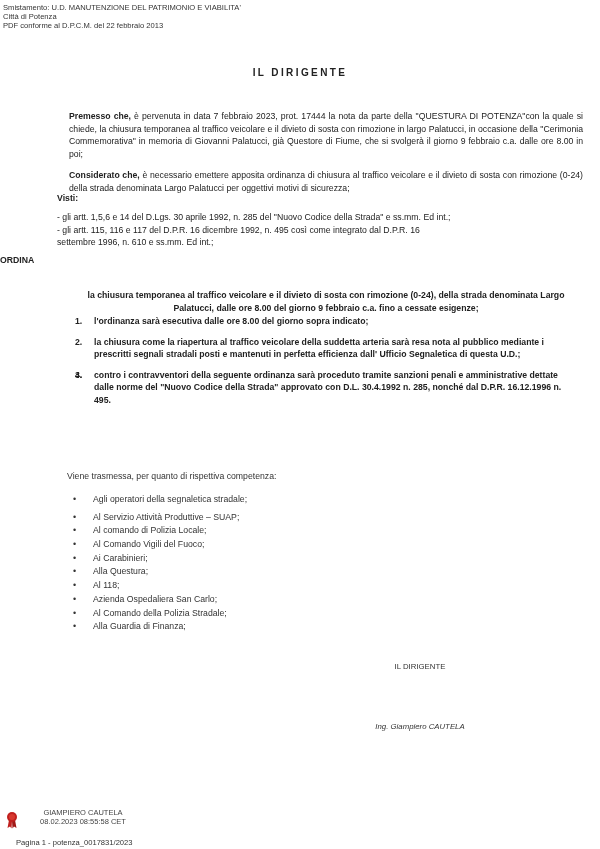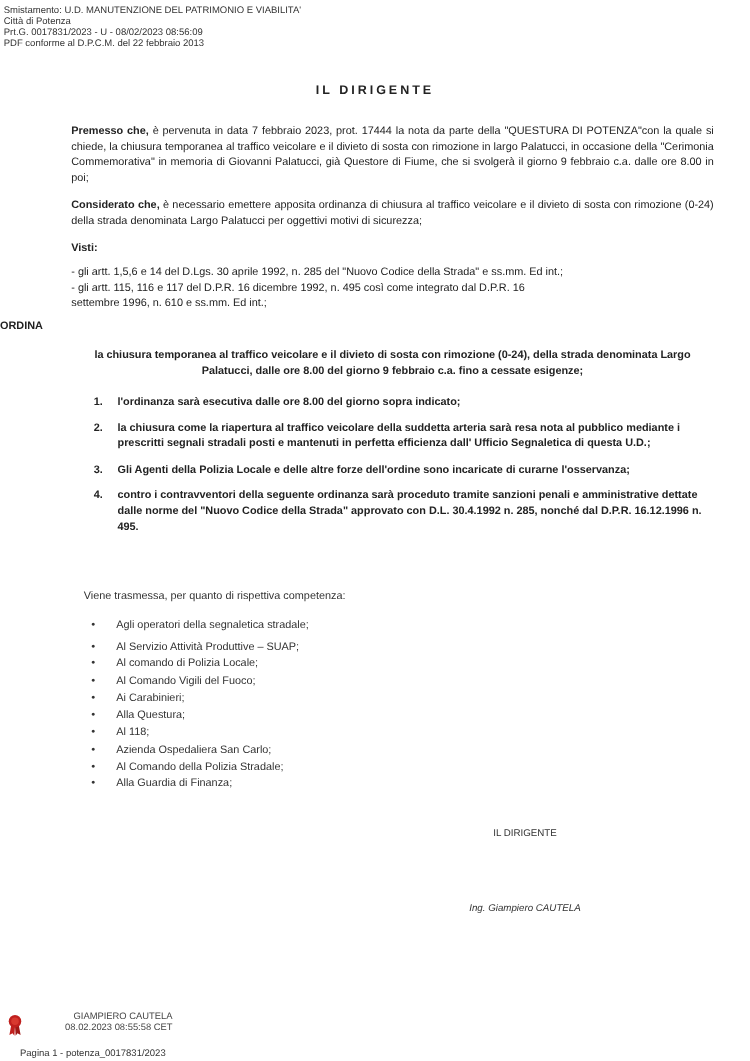--- a/index.html
+++ b/index.html
@@ -13,21 +13,21 @@
   }
   .header div { white-space: nowrap; }
   .title {
     position: absolute; left: 0; width: 600px; top: 67px; text-align: center;
     font-family: "Liberation Sans", sans-serif; font-weight: bold; font-size: 10px; letter-spacing: 2.4px; color: #222;
   }
   .body-text {
     position: absolute; left: 57px; width: 514px;
     font-family: "Liberation Sans", sans-serif; font-size: 8.7px; line-height: 12.6px; color: #222;
   }
-  .para { text-align: justify; margin: 0; }
+  .para { text-align: justify; margin: 12px; }
   .para b { font-weight: bold; }
   #p1 { top: 98px; }
   #p2 { top: 157px; }
   #visti { top: 192px; font-weight: bold; }
   #visti-list { top: 211px; }
   #visti-list div { white-space: nowrap; }
   .ordina {
     position: absolute; left: 0; width: 600px; top: 255px; 
     font-family: "Liberation Sans", sans-serif; font-weight: bold; font-size: 8.7px; color: #222;
   }
@@ -52,33 +52,32 @@
   .signature {
     position: absolute; left: 360px; width: 120px; top: 661px; text-align: center;
     font-family: "Liberation Sans", sans-serif; font-size: 7.8px; line-height: 12px; color: #333;
   }
   .signature .name { font-style: italic; margin-top: 48px; }
   .digital-sig {
     position: absolute; left: 6px; top: 808px;
     font-family: "Liberation Sans", sans-serif; font-size: 7.5px; line-height: 9px; color: #444;
   }
   .seal { position: absolute; left: 0; top: 3px; width: 12px; height: 18px; }
-  .digital-sig .sig-text { position: absolute; left: 22px; top: 0; width: 110px; text-align: right; }
+  .digital-sig .sig-text { position: absolute; left: 22px; top: 0; width: 110px; text-align: center; }
   .footer {
     position: absolute; left: 3px; top: 838px;
     font-family: "Liberation Sans", sans-serif; font-size: 7.6px; color: #333; white-space: nowrap; padding-left: 13px;
   }
 </style>
 </head>
 <body>
 
 <div class="header">
   <div>Smistamento: U.D. MANUTENZIONE DEL PATRIMONIO E VIABILITA'</div>
   <div>Città di Potenza</div>
-  <div>Prt.G. 0017831/2023 - U - 08/02/2023 08:56:09</div>
   <div>PDF conforme al D.P.C.M. del 22 febbraio 2013</div>
 </div>
 
 <div class="title">IL DIRIGENTE</div>
 
 <p class="body-text para" id="p1"><b>Premesso che,</b><span> è pervenuta in data 7 febbraio 2023, prot. 17444 la nota da parte della "QUESTURA DI POTENZA"con la quale si chiede, la chiusura temporanea al traffico veicolare e il divieto di sosta con rimozione in largo Palatucci, in occasione della "Cerimonia Commemorativa" in memoria di Giovanni Palatucci, già Questore di Fiume, che si svolgerà il giorno 9 febbraio c.a. dalle ore 8.00 in poi;</span></p>
 
 <p class="body-text para" id="p2"><b>Considerato che,</b><span> è necessario emettere apposita ordinanza di chiusura al traffico veicolare e il divieto di sosta con rimozione (0-24) della strada denominata Largo Palatucci per oggettivi motivi di sicurezza;</span></p>
 
 <div class="body-text" id="visti">Visti:</div>
@@ -97,21 +96,20 @@
   <div class="num-item">
     <span class="n">1.</span>
     <span>l'ordinanza sarà esecutiva dalle ore 8.00 del giorno sopra indicato;</span>
   </div>
   <div class="num-item">
     <span class="n">2.</span>
     <span>la chiusura come la riapertura al traffico  veicolare della suddetta arteria sarà resa nota al pubblico mediante i prescritti segnali stradali posti e mantenuti in perfetta efficienza dall' Ufficio Segnaletica di questa U.D.;</span>
   </div>
   <div class="num-item">
     <span class="n">3.</span>
-    <span>Gli  Agenti della  Polizia Locale e delle altre forze dell'ordine sono incaricate di curarne l'osservanza;</span>
   </div>
   <div class="num-item">
     <span class="n">4.</span>
     <span>contro i contravventori della seguente ordinanza sarà proceduto tramite sanzioni penali e amministrative dettate dalle norme del "Nuovo Codice della Strada" approvato con D.L. 30.4.1992 n. 285, nonché dal D.P.R. 16.12.1996 n. 495.</span>
   </div>
 </div>
 
 <div class="trasmessa">Viene trasmessa, per quanto di rispettiva competenza:</div>
 
 <ul class="recipients">

